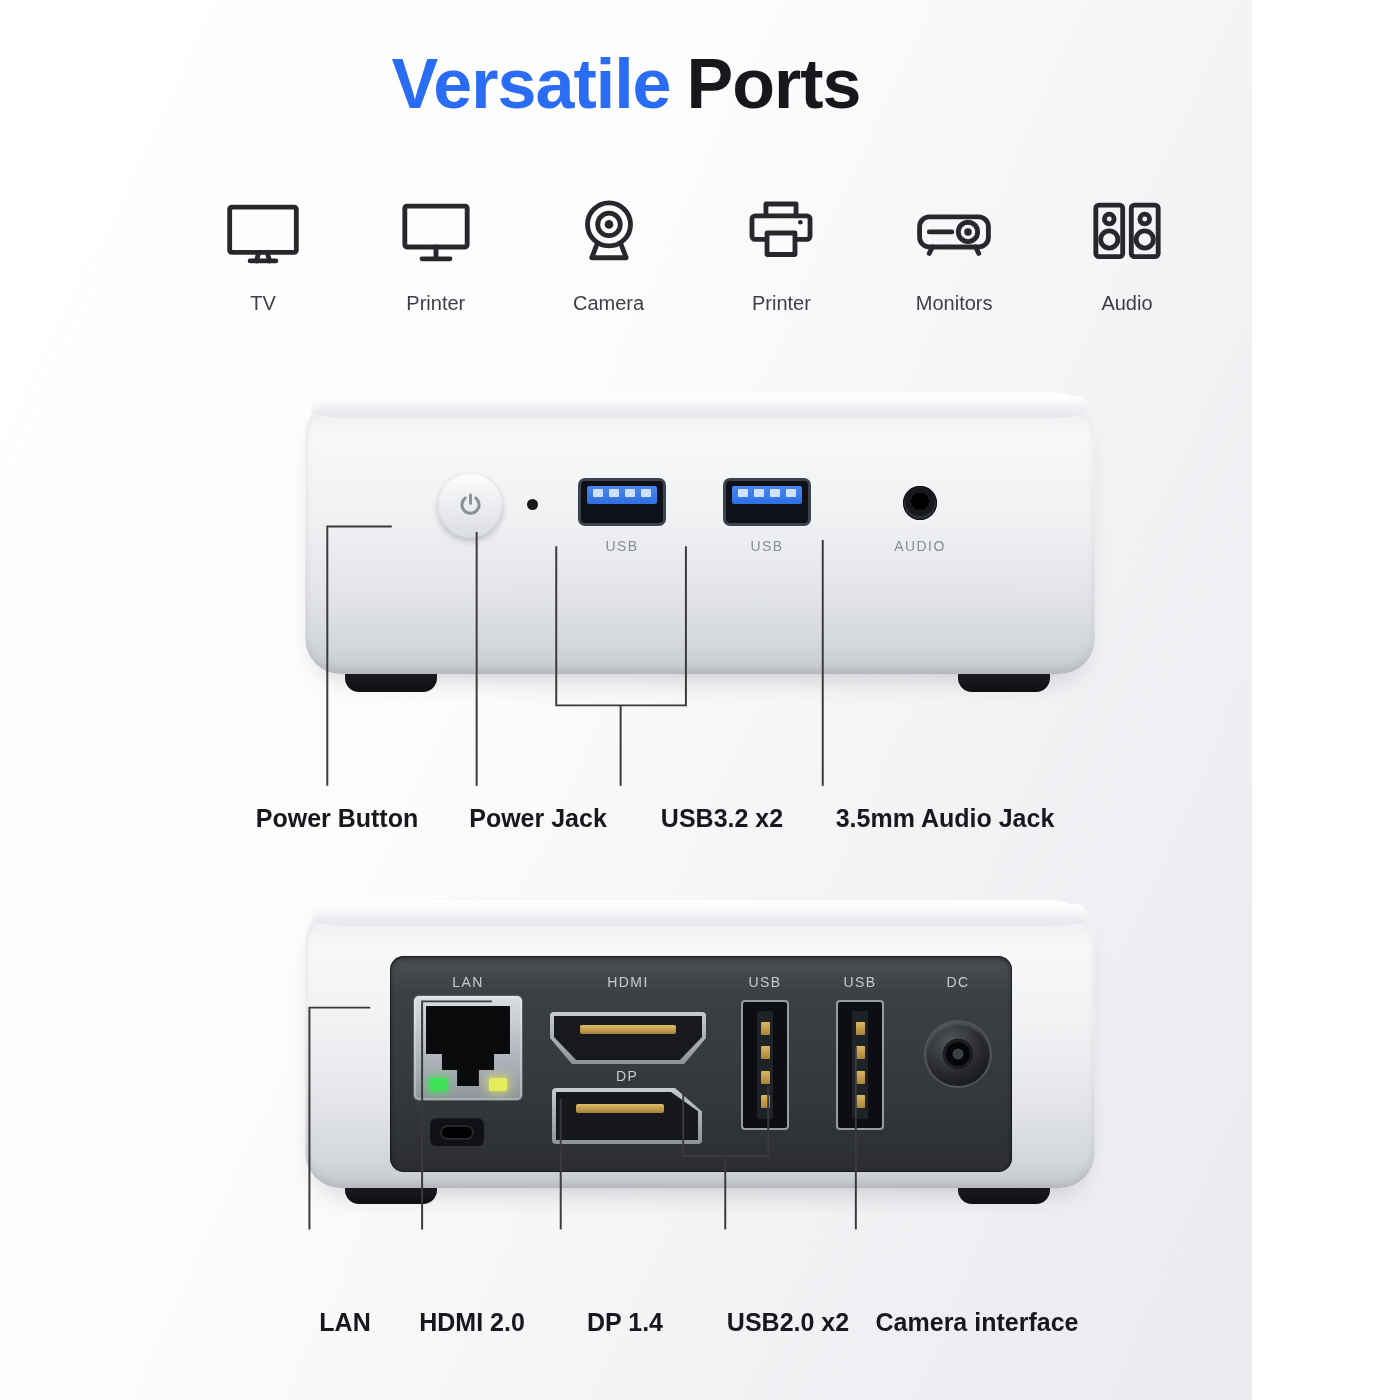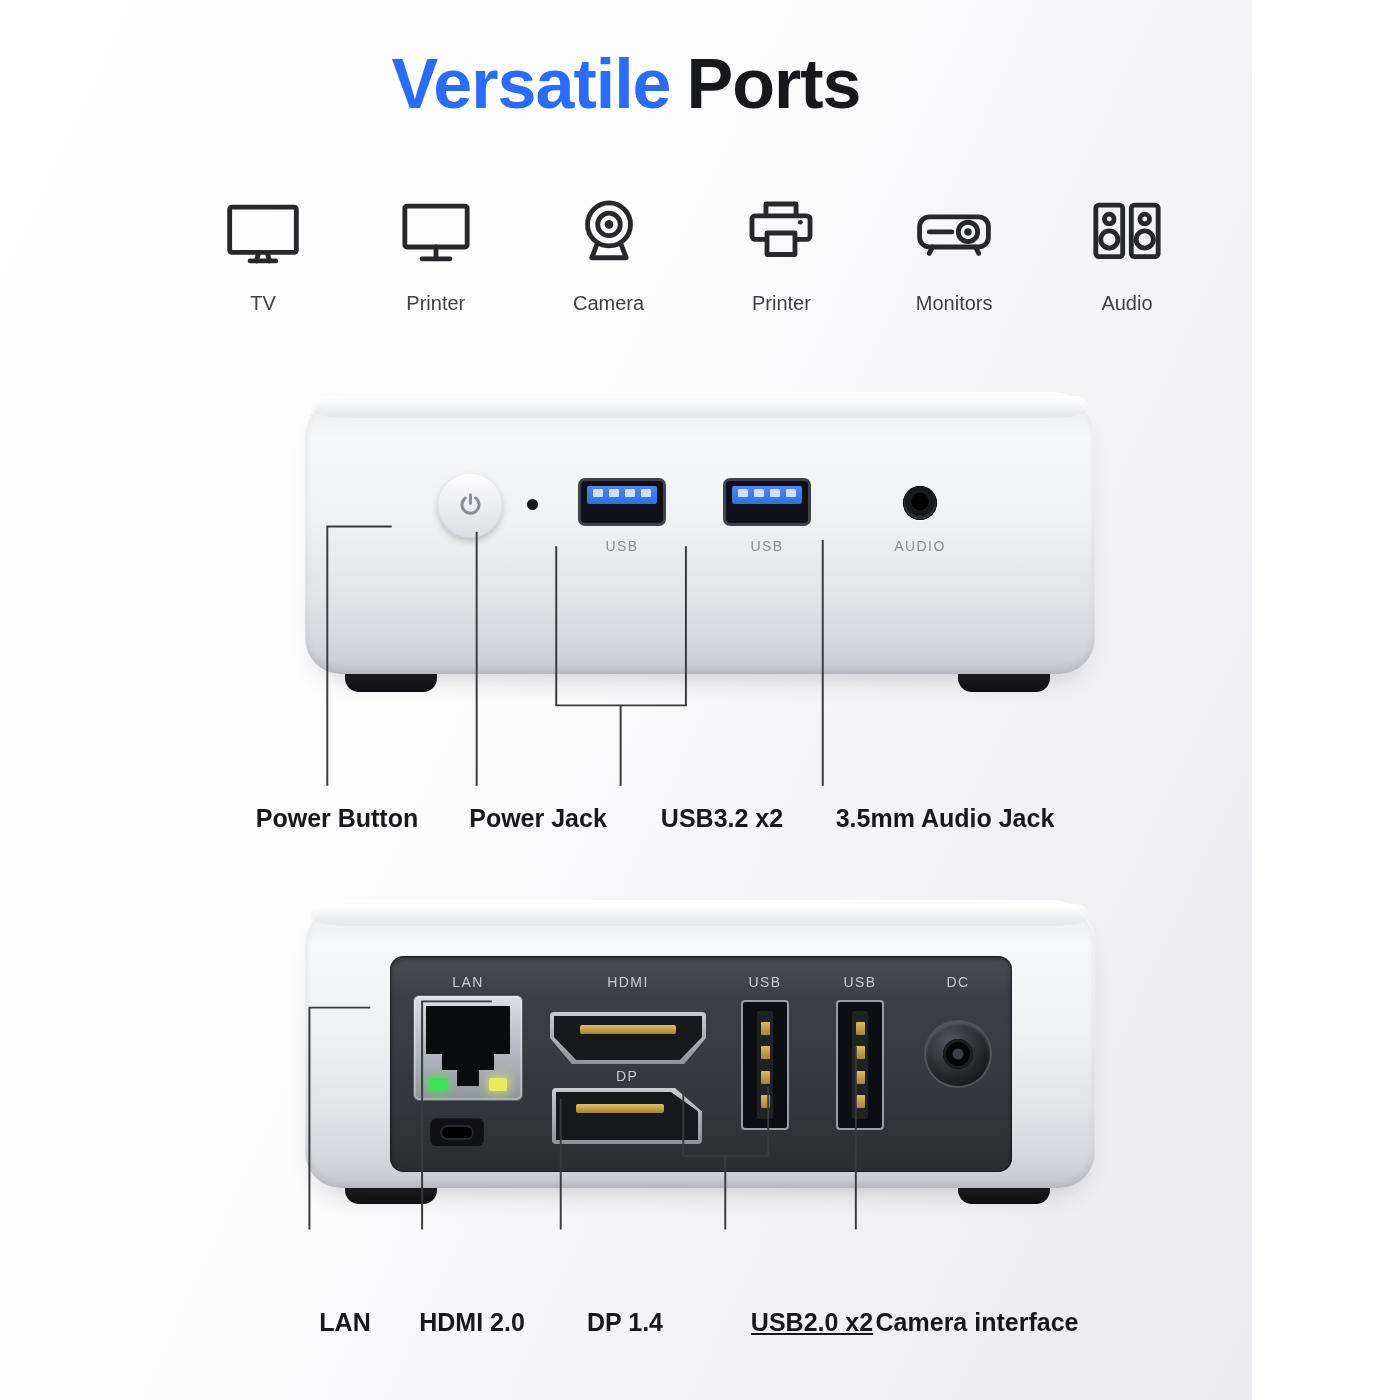--- a/index.html
+++ b/index.html
@@ -329,21 +329,21 @@
     </div>
 
     <div class="lock-slot">
       <div class="slot"></div>
     </div>
   </div>
 
   <span class="callout-label row-rear" style="left:345px;">LAN</span>
   <span class="callout-label row-rear" style="left:472px;">HDMI 2.0</span>
   <span class="callout-label row-rear" style="left:625px;">DP 1.4</span>
-  <span class="callout-label row-rear" style="left:812px;text-decoration:underline;">USB2.0 x2</span>
+  <span class="callout-label row-rear" style="left:788px;">USB2.0 x2</span>
   <span class="callout-label row-rear" style="left:977px;">Camera interface</span>
 
   <svg class="callouts-svg" viewBox="0 0 1400 1400">
 
     <polyline points="438,506 366,506 366,796"></polyline>
     <line x1="533" y1="512" x2="533" y2="796"></line>
     <polyline points="622,528 622,706 767,706 767,528"></polyline>
     <line x1="694" y1="706" x2="694" y2="796"></line>
     <line x1="920" y1="521" x2="920" y2="796"></line>
 

